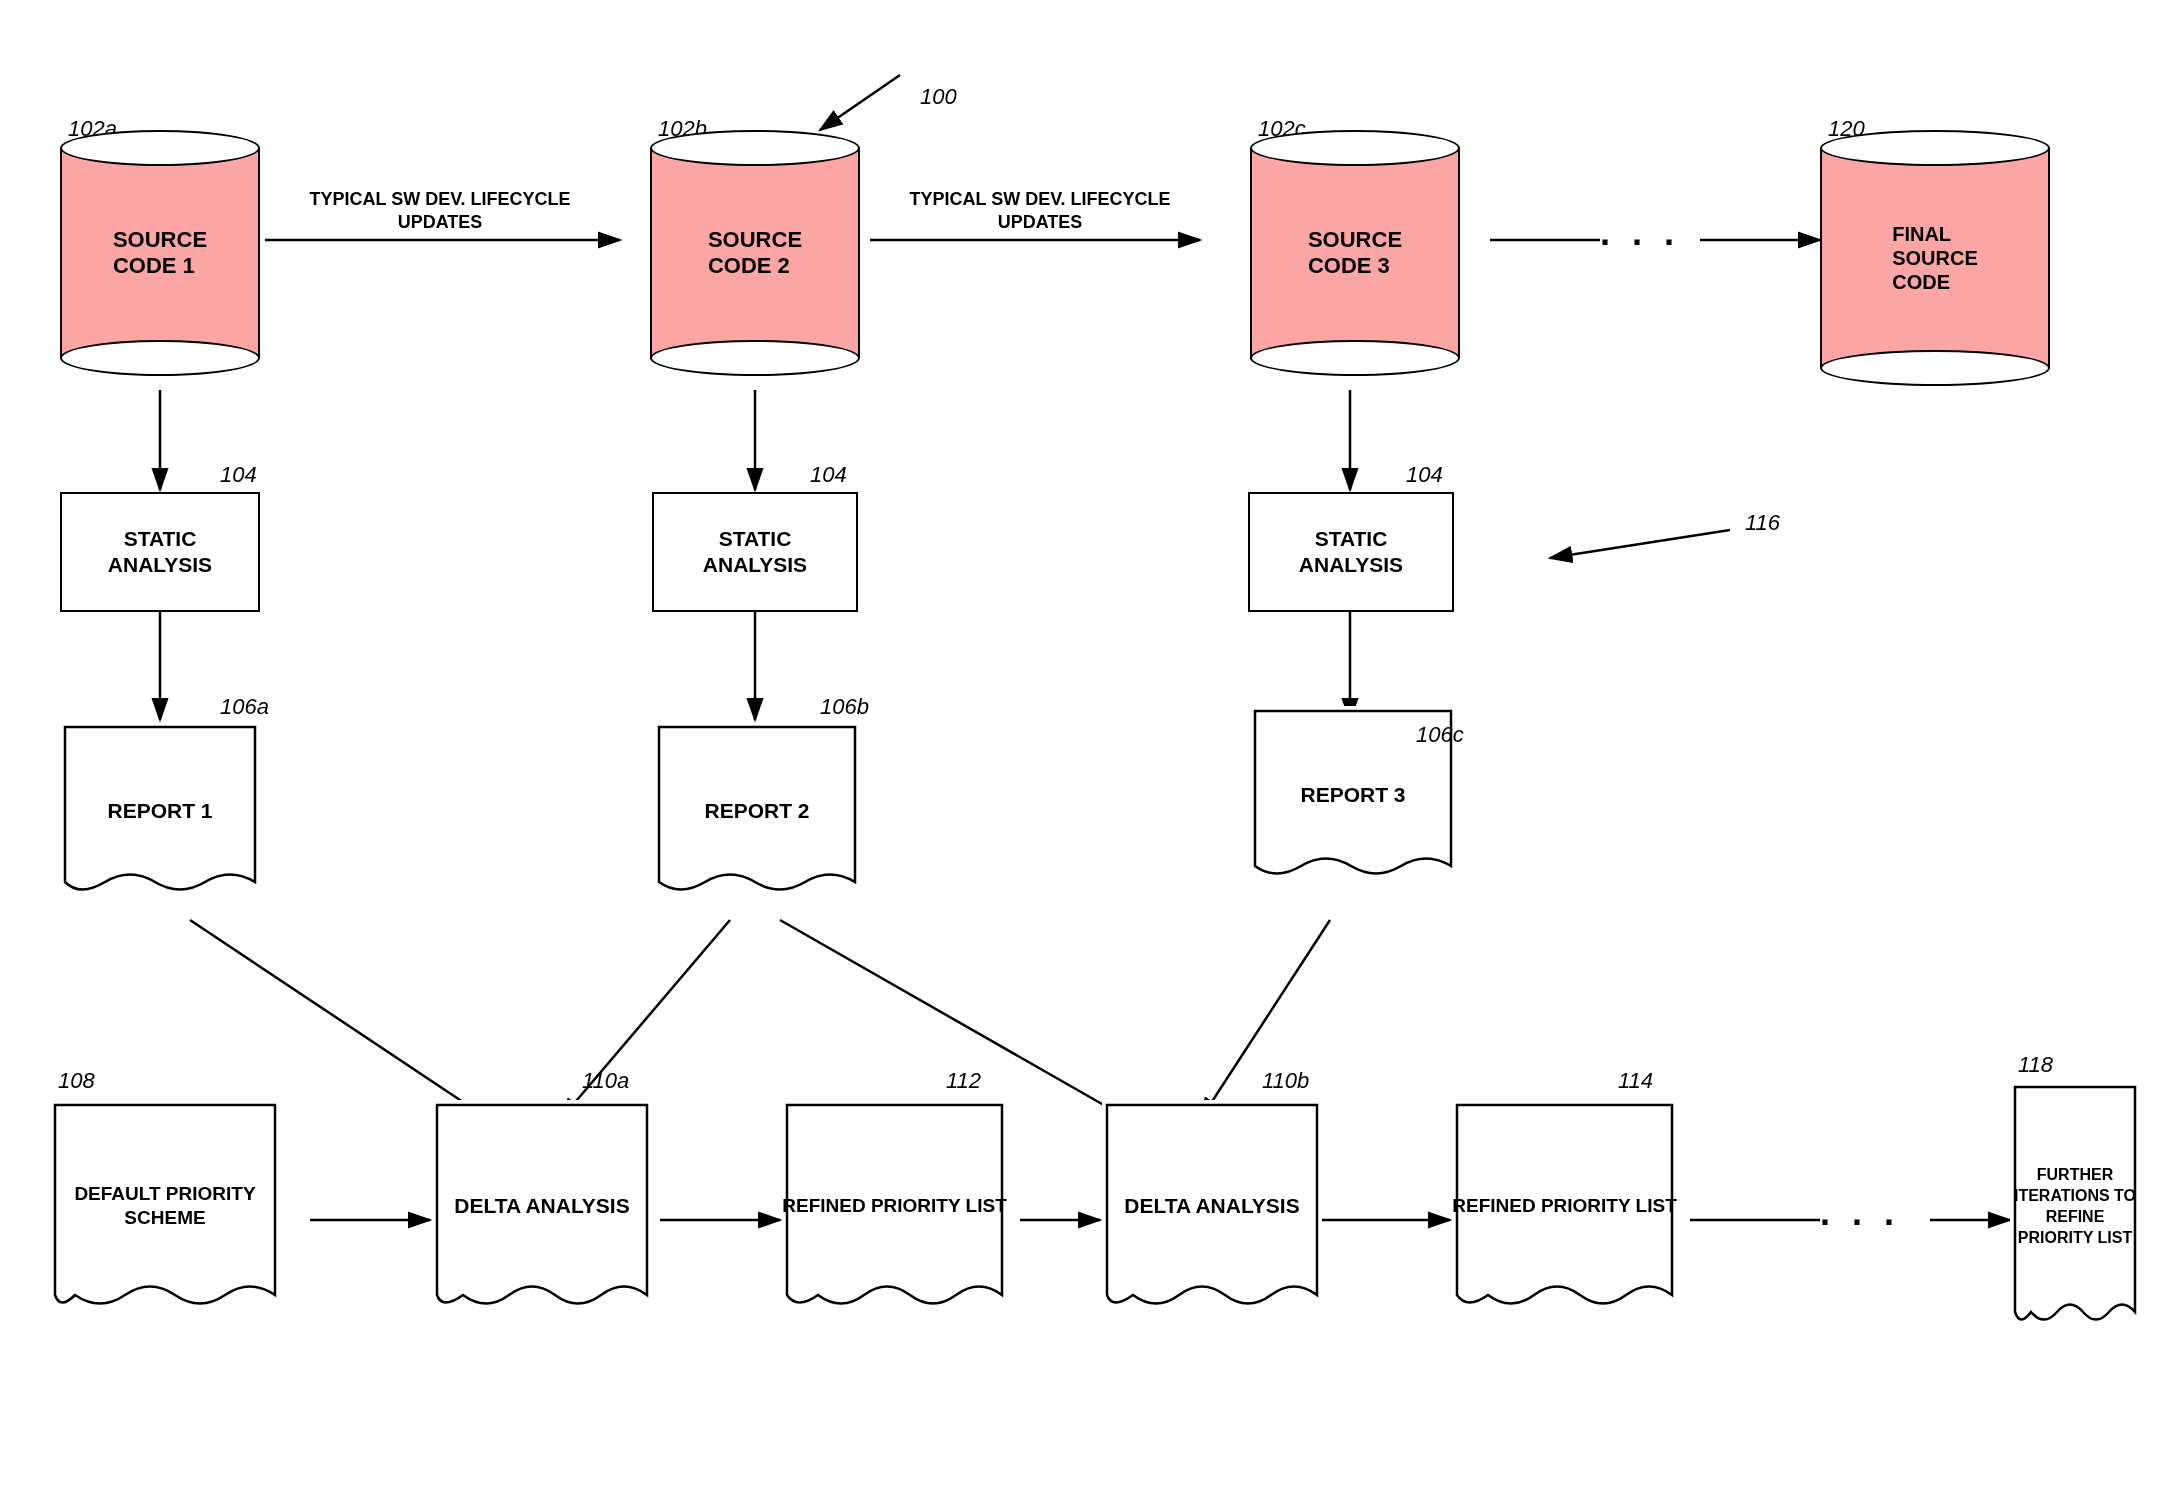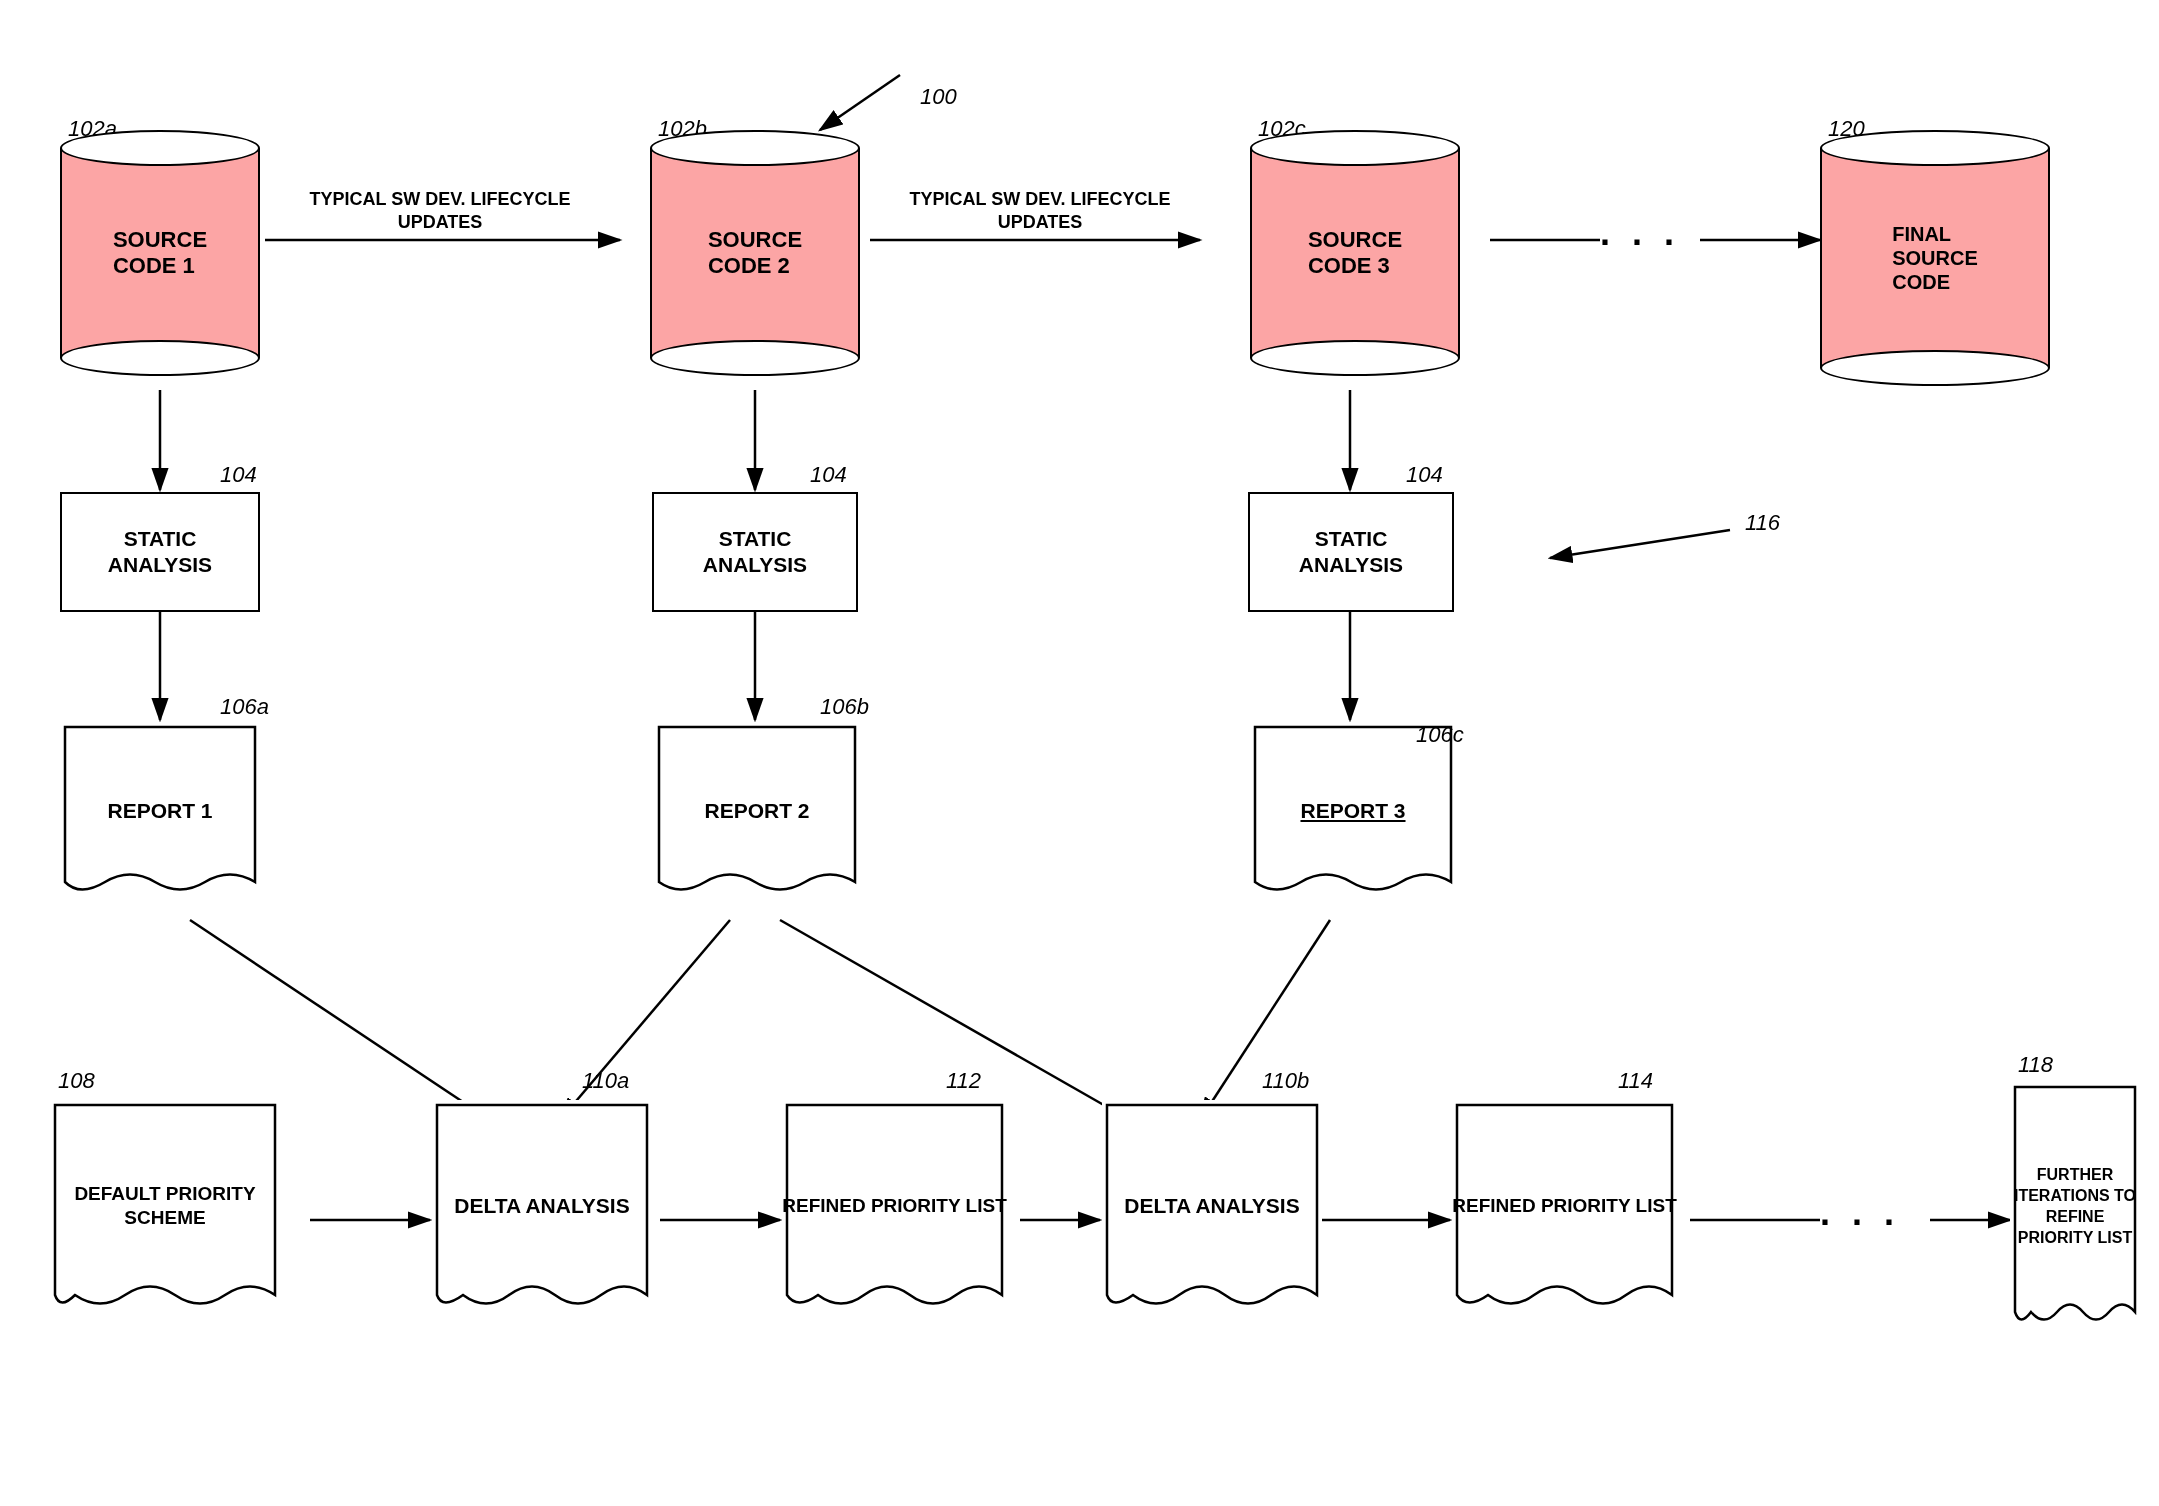--- a/index.html
+++ b/index.html
@@ -259,21 +259,21 @@
   <div class="label" style="left:220px; top:694px;">106a</div>
 
   <div class="doc" style="left:654px; top:722px; width:206px; height:190px;">
     <svg viewBox="0 0 206 190" xmlns="http://www.w3.org/2000/svg">
       <path d="M5,5 L201,5 L201,160 Q176,145 151,160 Q126,175 101,160 Q76,145 51,160 Q26,175 5,160 Z" fill="white" stroke="black" stroke-width="2.5"></path>
     </svg>
     <div class="doc-text">REPORT 2</div>
   </div>
   <div class="label" style="left:820px; top:694px;">106b</div>
 
-  <div class="doc" style="left:1250px; top:722px; width:206px; height:190px;text-decoration:underline;">
+  <div class="doc" style="left:1250px; top:706px; width:206px; height:190px;">
     <svg viewBox="0 0 206 190" xmlns="http://www.w3.org/2000/svg">
       <path d="M5,5 L201,5 L201,160 Q176,145 151,160 Q126,175 101,160 Q76,145 51,160 Q26,175 5,160 Z" fill="white" stroke="black" stroke-width="2.5"></path>
     </svg>
     <div class="doc-text">REPORT 3</div>
   </div>
   <div class="label" style="left:1416px; top:694px;margin-top:28px;">106c</div>
 
   <div class="doc" style="left:50px; top:1100px; width:230px; height:230px;">
     <svg viewBox="0 0 230 230" xmlns="http://www.w3.org/2000/svg">
       <path d="M5,5 L225,5 L225,195 Q200,178 175,195 Q150,212 125,195 Q100,178 75,195 Q50,212 25,195 Q10,210 5,195 Z" fill="white" stroke="black" stroke-width="2.5"></path>

